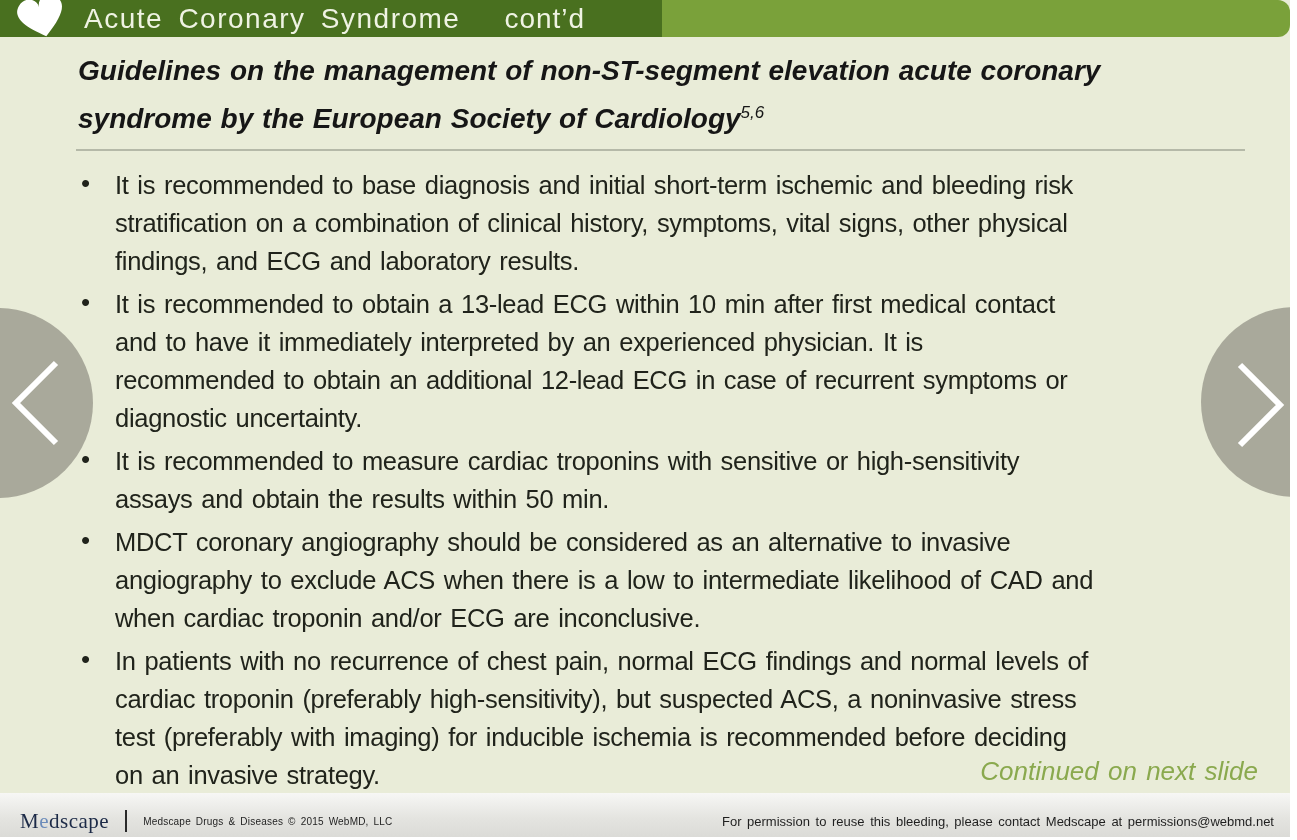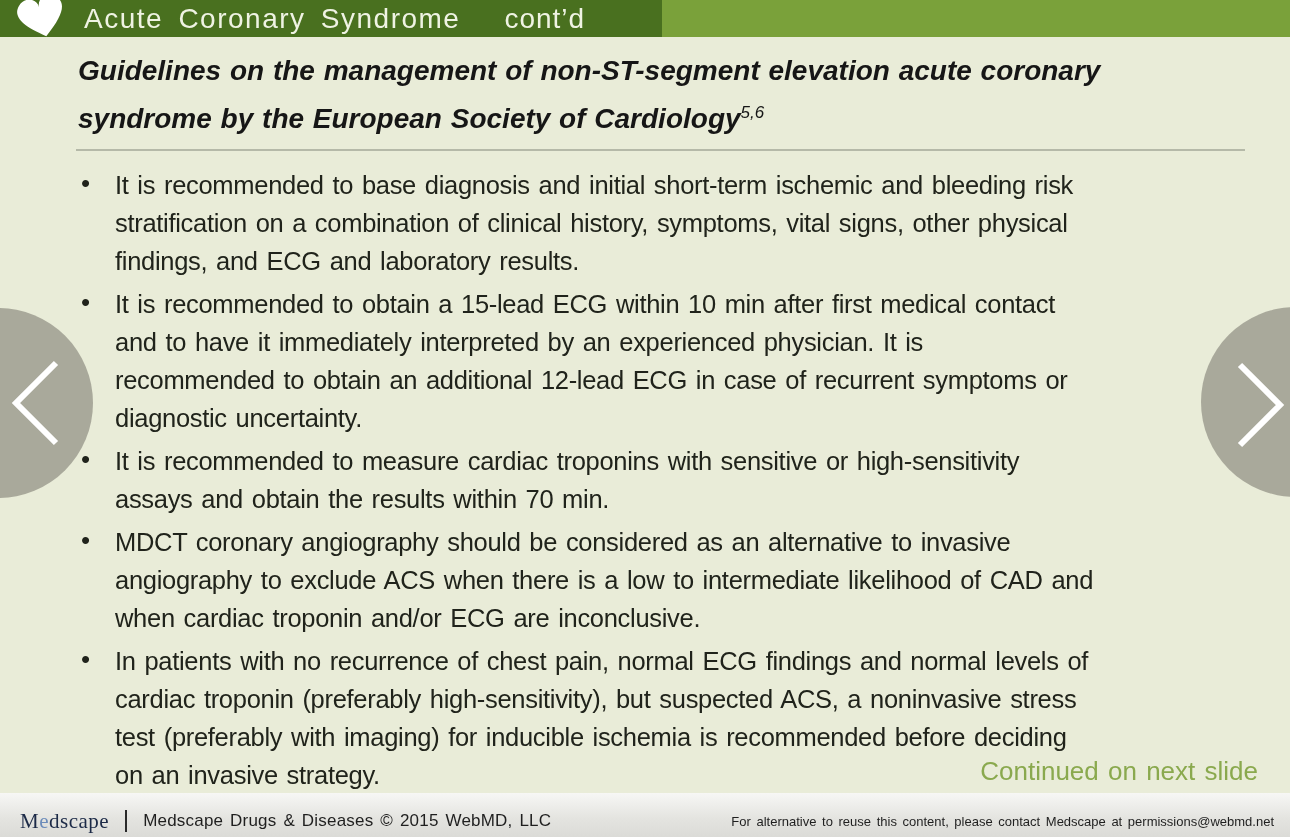--- a/index.html
+++ b/index.html
@@ -10,20 +10,21 @@
     font-family:"Liberation Sans", sans-serif;
   }
   .slide {
     position:absolute; left:0; top:0; width:1290px; height:837px;
     background:#e9ecd8; overflow:hidden;
   }
   
   .header-bar {
     position:absolute; left:0; top:0; width:1290px; height:37px;
     background:#7aa13a;
+    border-radius:12px;
   }
   .header-left {
     position:absolute; left:0; top:0; width:662px; height:37px;
     background:#49701f; overflow:hidden;
     display:flex; align-items:center;
   }
   .heart { position:absolute; left:12px; top:-8px; }
   .header-title {
     margin-left:84px; font-size:28px; color:#eff3e3;
     letter-spacing:1.5px; word-spacing:6px; white-space:nowrap;
@@ -51,21 +52,21 @@
   }
   ul.bullets li {
     position:relative; padding-left:37px; margin-bottom:5px;
     white-space:pre-line;
   }
   ul.bullets li::before {
     content:"\2022"; position:absolute; left:3px; top:-2px; font-size:26px;
   }
   .continued {
     position:absolute; right:32px; bottom:6px; z-index:10;
-    font-size:26px; color:#8aa94e; word-spacing:2px;
+    font-style:italic; font-size:26px; color:#8aa94e; word-spacing:2px;
   }
   
   .nav-circle {
     position:absolute; width:190px; height:190px; border-radius:50%;
     background:#a9a99b; z-index:5; cursor:pointer;
   }
   .nav-prev { left:-97px; top:308px; }
   .nav-next { left:1201px; top:307px; }
   .nav-circle svg { position:absolute; left:0; top:0; }
   
@@ -74,21 +75,21 @@
     background:linear-gradient(180deg,#f7f7f5 0%,#e4e4e0 45%,#d5d5d1 100%);
     border-top:1px solid #eceena;
     display:flex; align-items:center; color:#1f1f1f; z-index:20;
   }
   .logo {
     font-family:"Liberation Serif", serif; font-size:21px;
     color:#1c2a47; margin-left:20px; letter-spacing:0.5px;
   }
   .logo .logo-e { color:#6c8cba; }
   .footer-sep { width:2px; height:22px; background:#2a2a2a; margin:0 16px; }
-  .copyright { font-size:17px; letter-spacing:0.2px; word-spacing:2px; }
+  .copyright { font-size:10px; letter-spacing:0.2px; word-spacing:2px; }
   .permission { margin-left:auto; margin-right:16px; font-size:13px; word-spacing:2px; }
 </style>
 </head>
 <body>
 
 <div class="slide">
 
   <div class="header-bar">
     <div class="header-left">
       <span class="heart">
@@ -105,26 +106,26 @@
   <div class="content">
     <div class="heading raised">
       <div>Guidelines on the management of non-ST-segment elevation acute coronary</div>
       <div><span>syndrome by the European Society of Cardiology</span><sup>5,6</sup></div>
     </div>
     <hr class="divider raised">
     <ul class="bullets raised">
       <li>It is recommended to base diagnosis and initial short-term ischemic and bleeding risk
 stratification on a combination of clinical history, symptoms, vital signs, other physical
 findings, and ECG and laboratory results.</li>
-      <li>It is recommended to obtain a 15-lead ECG within 10 min after first medical contact
+      <li>It is recommended to obtain a 13-lead ECG within 10 min after first medical contact
 and to have it immediately interpreted by an experienced physician. It is
 recommended to obtain an additional 12-lead ECG in case of recurrent symptoms or
 diagnostic uncertainty.</li>
       <li>It is recommended to measure cardiac troponins with sensitive or high-sensitivity
-assays and obtain the results within 70 min.</li>
+assays and obtain the results within 50 min.</li>
       <li>MDCT coronary angiography should be considered as an alternative to invasive
 angiography to exclude ACS when there is a low to intermediate likelihood of CAD and
 when cardiac troponin and/or ECG are inconclusive.</li>
       <li>In patients with no recurrence of chest pain, normal ECG findings and normal levels of
 cardiac troponin (preferably high-sensitivity), but suspected ACS, a noninvasive stress
 test (preferably with imaging) for inducible ischemia is recommended before deciding
 on an invasive strategy.</li>
     </ul>
     <div class="continued">Continued on next slide</div>
   </div>
@@ -137,16 +138,16 @@
   <div class="nav-circle nav-next">
     <svg width="190" height="190">
       <polyline points="39,58 79,98 39,138" fill="none" stroke="#ffffff" stroke-width="6"></polyline>
     </svg>
   </div>
 
   <div class="footer">
     <span class="logo"><span>M</span><span class="logo-e">e</span><span>dscape</span></span>
     <span class="footer-sep"></span>
     <span class="copyright">Medscape Drugs &amp; Diseases © 2015 WebMD, LLC</span>
-    <span class="permission">For alternative to reuse this content, please contact Medscape at permissions@webmd.net</span>
+    <span class="permission">For permission to reuse this bleeding, please contact Medscape at permissions@webmd.net</span>
   </div>
 
 </div>
 
 </body></html>

